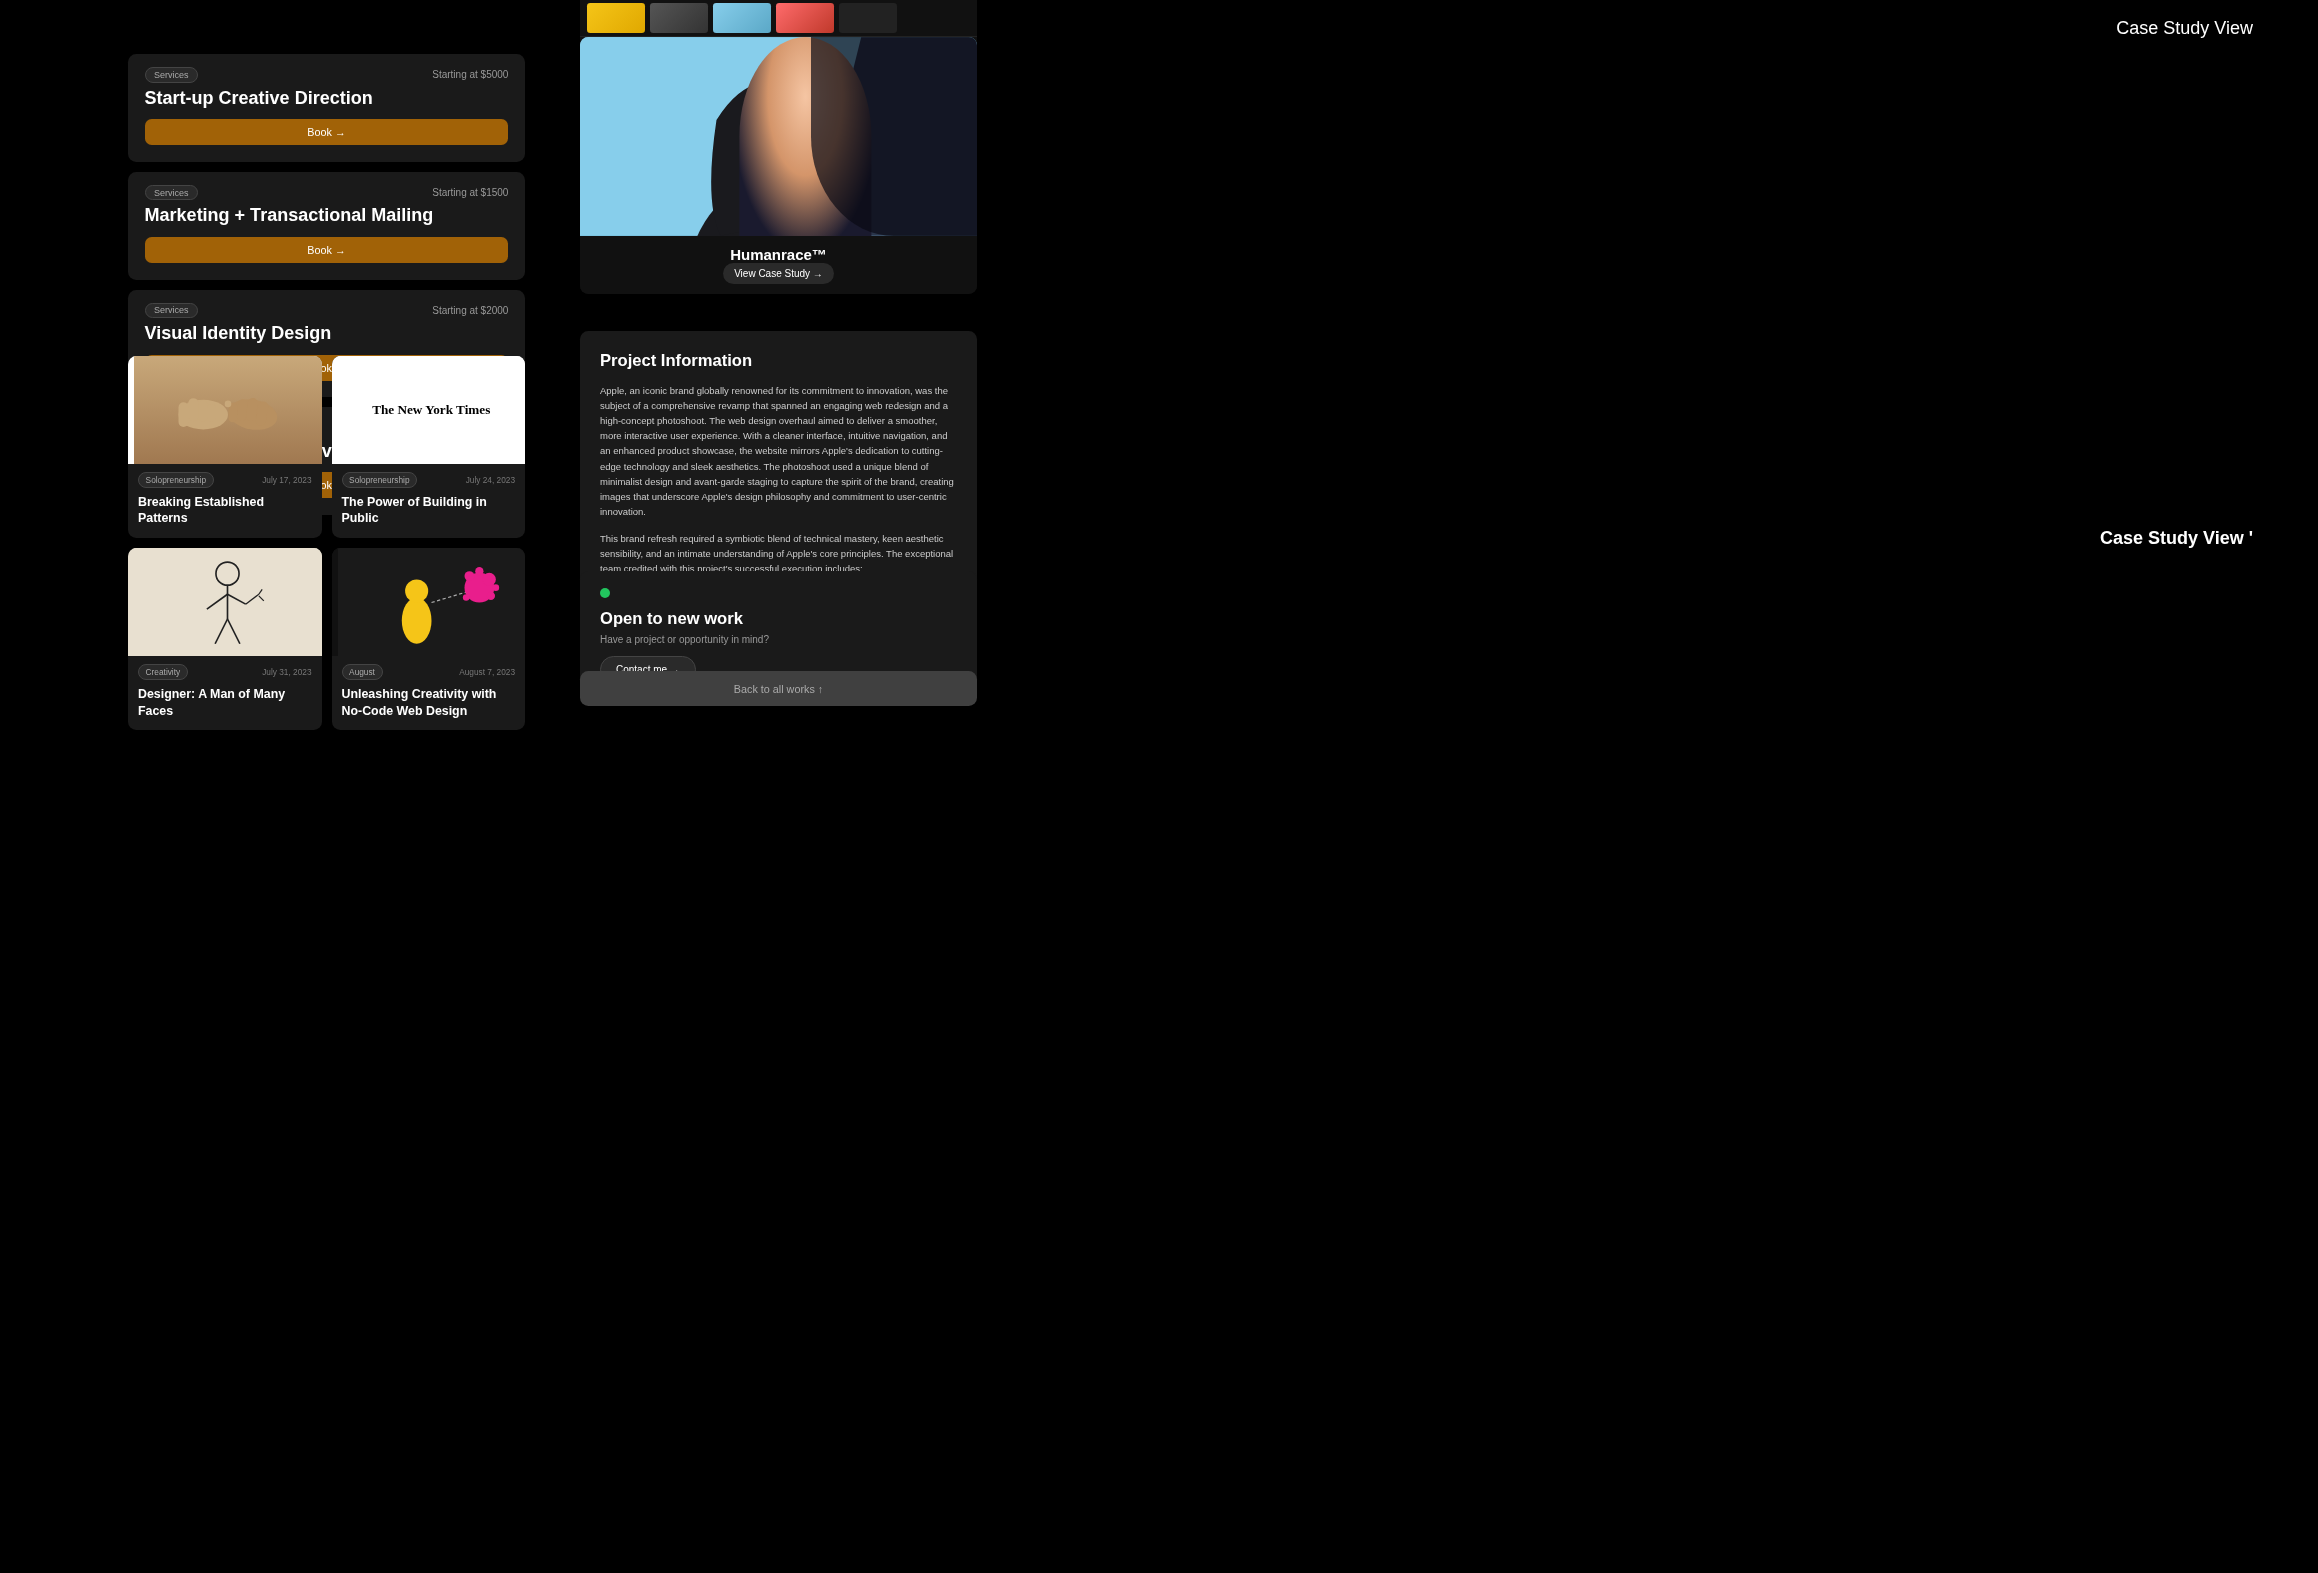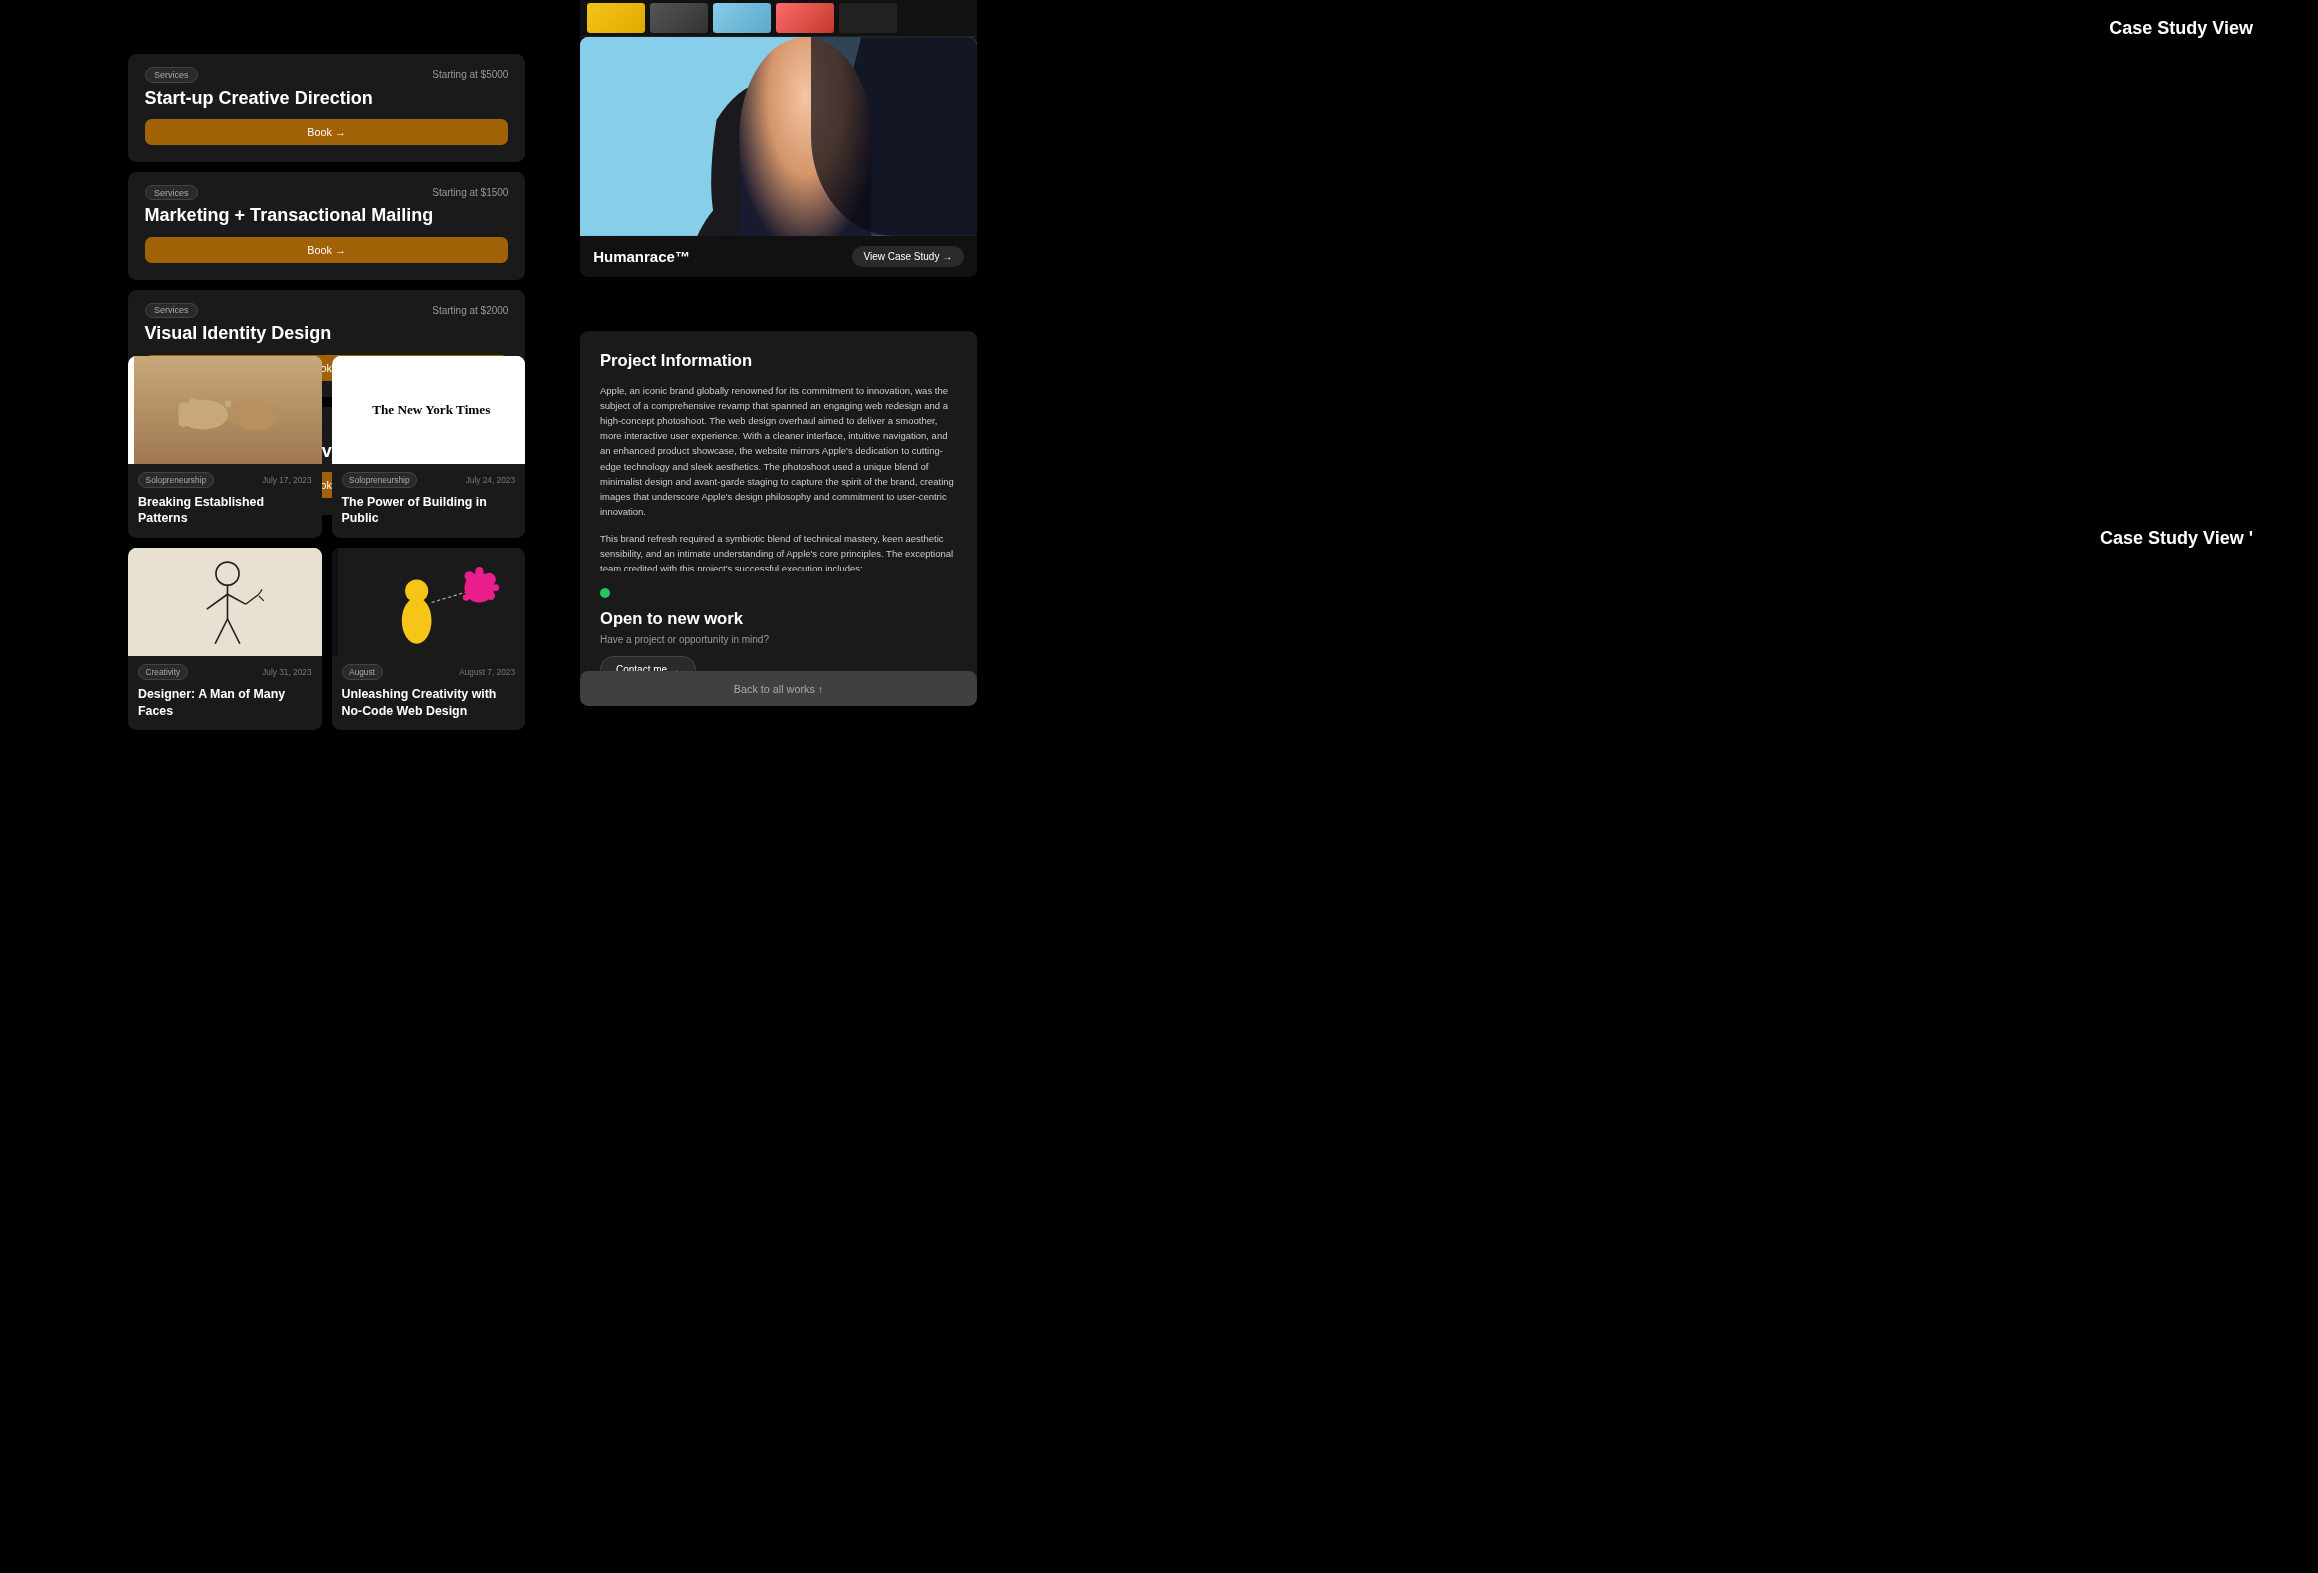--- a/index.html
+++ b/index.html
@@ -182,20 +182,21 @@
       background: rgba(10, 10, 20, 0.7);
       border-radius: 0 0 0 50%;
     }
 
     .humanrace-bottom {
       display: flex;
       justify-content: space-between;
       align-items: center;
       padding: 10px 13.2px;
       background: #111;
+      flex-direction: column;
     }
 
     .humanrace-title {
       font-size: 15px;
       font-weight: 600;
     }
 
     
     .project-info-panel {
       position: absolute;
@@ -369,21 +370,21 @@
 
     
     .case-study-views {
       position: absolute;
       right: 66px;
       top: 18px;
     }
 
     .case-study-view-1 {
       font-size: 18px;
-      font-weight: 700;
+      font-weight: 400;
       color: #fff;
       margin-bottom: 9px;
     }
 
     .case-study-view-2 {
       position: absolute;
       right: 66px;
       top: 528px;
       font-size: 18px;
       font-weight: 600;

